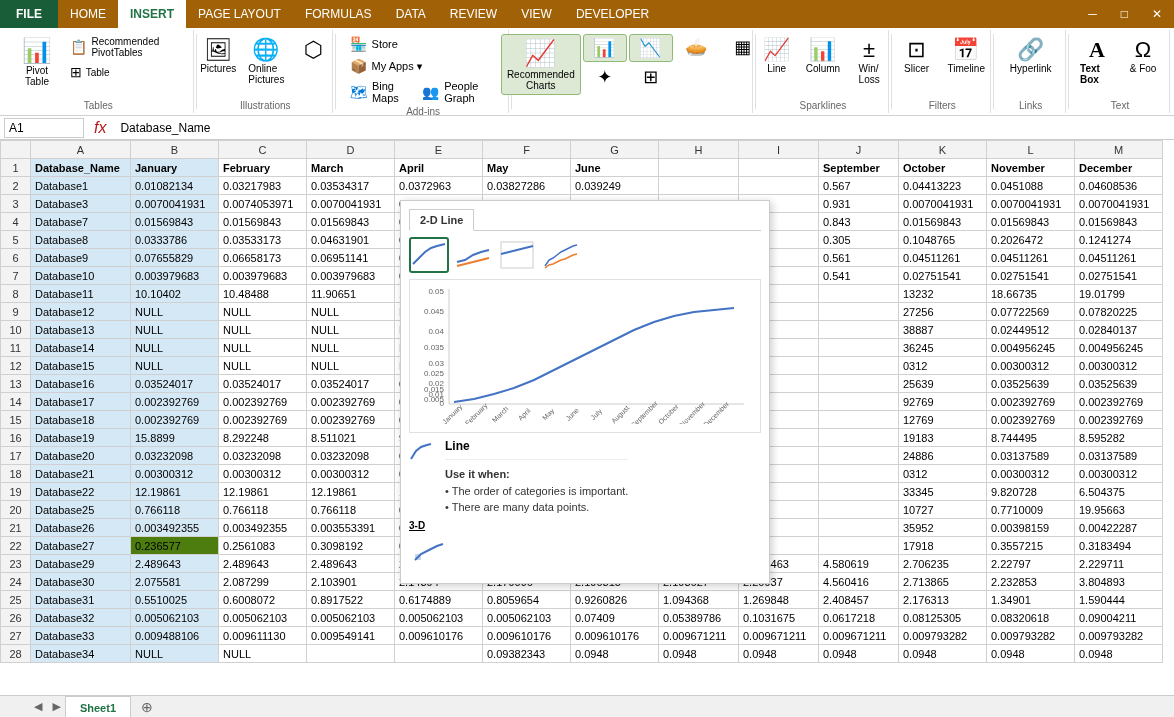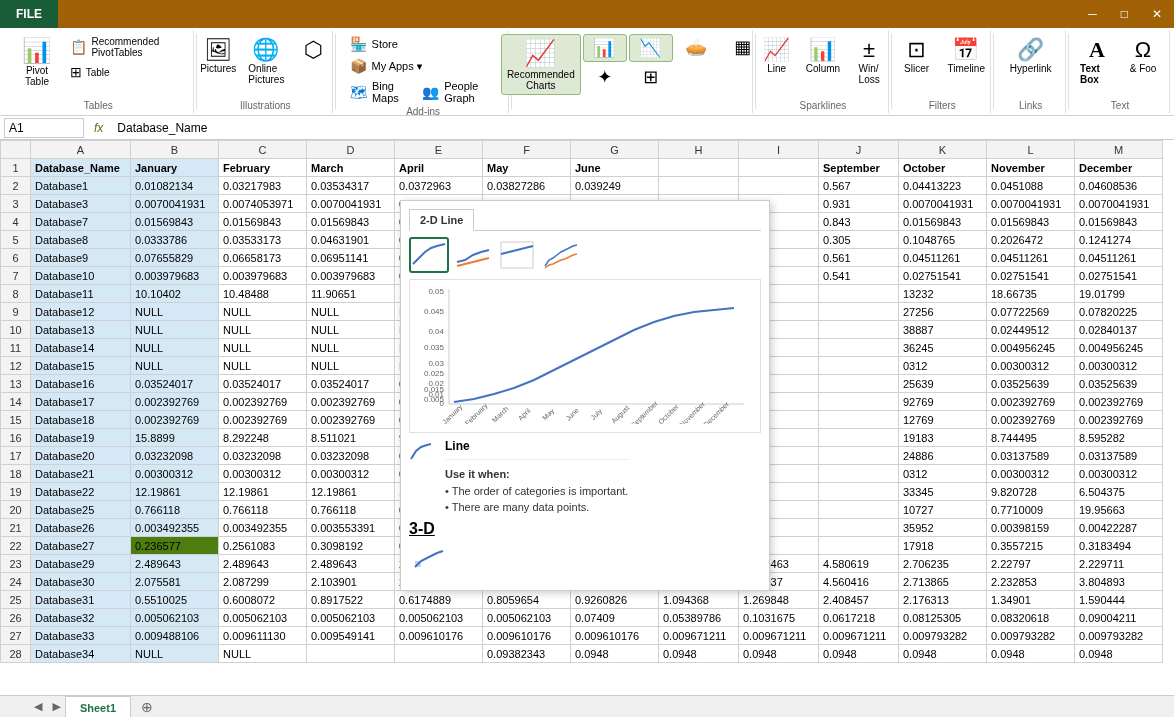--- a/index.html
+++ b/index.html
@@ -6,21 +6,21 @@
     body { background: #fff; overflow: hidden; width: 1174px; height: 717px; }
     .ribbon-content { display: flex; padding: 4px 6px 4px 6px; gap: 2px; background: #fff; height: 86px; align-items: stretch; }
     .ribbon-group { display: flex; flex-direction: column; align-items: center; padding: 0 8px; border-right: 1px solid #e0e0e0; min-width: 60px; }
     .ribbon-group-label { font-size: 10px; color: #666; margin-top: auto; padding-bottom: 2px; text-align: center; }
     .ribbon-group-items { display: flex; gap: 4px; align-items: flex-start; flex: 1; padding-top: 4px; }
     .ribbon-btn { display: flex; flex-direction: column; align-items: center; padding: 3px 5px; border-radius: 3px; cursor: pointer; min-width: 44px; }
 
     
     .formula-bar { display: flex; align-items: center; height: 24px; border-bottom: 1px solid #ccc; background: #fff; padding: 0 4px; gap: 4px; }
     .name-box { width: 80px; border: 1px solid #ccc; font-size: 12px; padding: 1px 4px; height: 20px; }
-    .formula-fx { font-size: 12px; color: #4d7c0f; padding: 0 6px; font-style: italic; }
+    .formula-fx { font-size: 16px; color: #b91c1c; padding: 0 6px; font-style: italic; }
     .formula-input { flex: 1; border: none; font-size: 12px; padding: 1px 4px; outline: none; }
 
     
     .spreadsheet { position: relative; display: flex; flex-direction: column; height: calc(717px - 28px - 86px - 24px - 22px); overflow: hidden; }
 
     
     .grid-container { overflow: auto; flex: 1; }
     table.grid { border-collapse: collapse; font-size: 11px; }
     table.grid th, table.grid td { border: 1px solid #d0d0d0; padding: 1px 4px; white-space: nowrap; }
     table.grid th { background: #f3f3f3; font-weight: normal; text-align: center; min-width: 30px; height: 18px; color: #333; }
@@ -49,21 +49,21 @@
     .tooltip-tab { padding: 4px 10px; font-size: 11px; cursor: pointer; color: #333; }
     .tooltip-tab.active { background: #fff; border: 1px solid #ccc; border-bottom: 1px solid #fff; margin-bottom: -1px; font-weight: 600; }
     .tooltip-section-title { font-size: 12px; font-weight: 700; margin-bottom: 4px; }
     .tooltip-text { font-size: 11px; color: #333; line-height: 1.5; }
     .tooltip-divider { border: none; border-top: 1px solid #eee; margin: 6px 0; }
     .chart-2d-section { margin-bottom: 6px; }
     .chart-icons-row { display: flex; gap: 4px; margin-bottom: 4px; }
     .chart-icon-item { width: 40px; height: 36px; border: 2px solid transparent; border-radius: 3px; cursor: pointer; display: flex; align-items: center; justify-content: center; }
     .chart-icon-item.selected { border: 2px solid #217346; }
     .chart-3d-section { }
-    .chart-3d-label { font-size: 16px; font-weight: 600; margin-bottom: 4px; margin-top: 2px; text-decoration: underline; }
+    .chart-3d-label { font-size: 10px; font-weight: 600; margin-bottom: 4px; margin-top: 2px; text-decoration: underline; }
 
     
     .mini-chart { margin-bottom: 6px; }
 
     
     ::-webkit-scrollbar { width: 8px; height: 8px; }
     ::-webkit-scrollbar-track { background: #f1f1f1; }
     ::-webkit-scrollbar-thumb { background: #c1c1c1; border-radius: 4px; }
 
     .ribbon-separator { width: 1px; background: #e0e0e0; margin: 4px 0; align-self: stretch; }
@@ -76,20 +76,30 @@
     .win-controls { margin-left: auto; display: flex; }
     .win-ctrl { color: #fff; padding: 0 12px; font-size: 12px; line-height: 28px; cursor: pointer; }
 
     .col-header-row th { background: #f3f3f3 !important; position: sticky; top: 0; z-index: 10; }
   </style>
 </head>
 <body>
 
 <div class="top-bar">
   <div class="file-tab">FILE</div>
+  <div class="other-tabs">
+    <div class="rtab">HOME</div>
+    <div class="rtab active-rt">INSERT</div>
+    <div class="rtab">PAGE LAYOUT</div>
+    <div class="rtab">FORMULAS</div>
+    <div class="rtab">DATA</div>
+    <div class="rtab">REVIEW</div>
+    <div class="rtab">VIEW</div>
+    <div class="rtab">DEVELOPER</div>
+  </div>
   <div class="win-controls">
     <div class="win-ctrl">─</div>
     <div class="win-ctrl">□</div>
     <div class="win-ctrl">✕</div>
   </div>
 </div>
 
 <div class="ribbon-content" style="background:#fff; border-bottom:1px solid #d0d0d0; height:88px; display:flex; align-items:stretch; padding:2px 4px;">
 
   <div class="ribbon-group" style="min-width:120px;">

